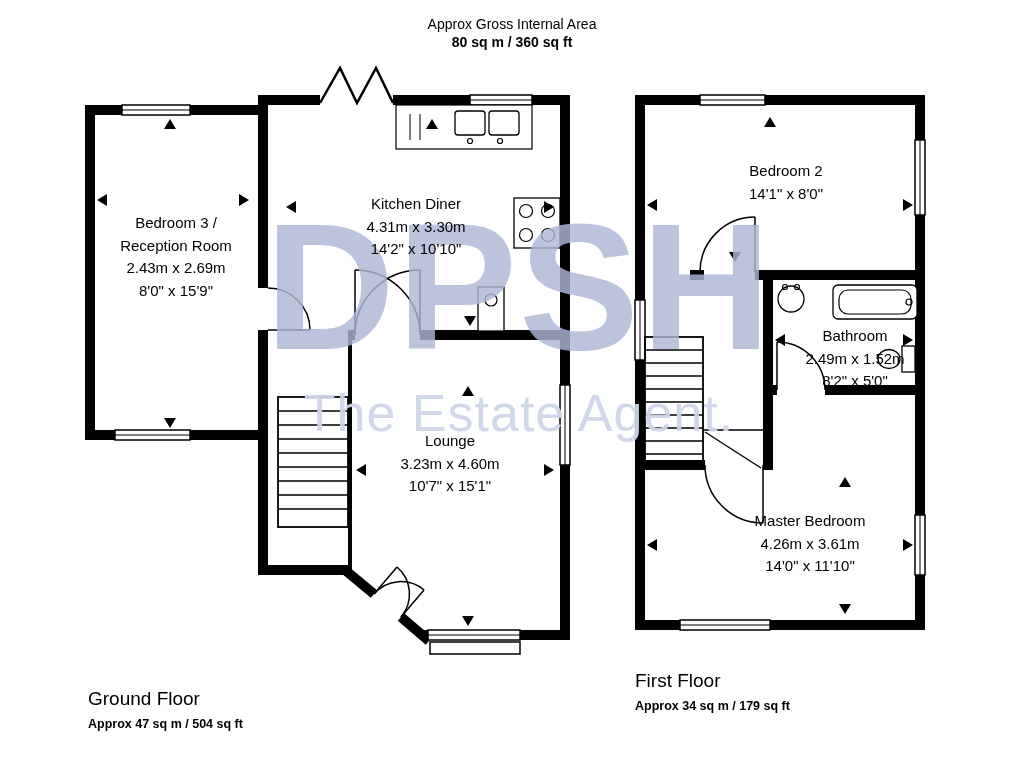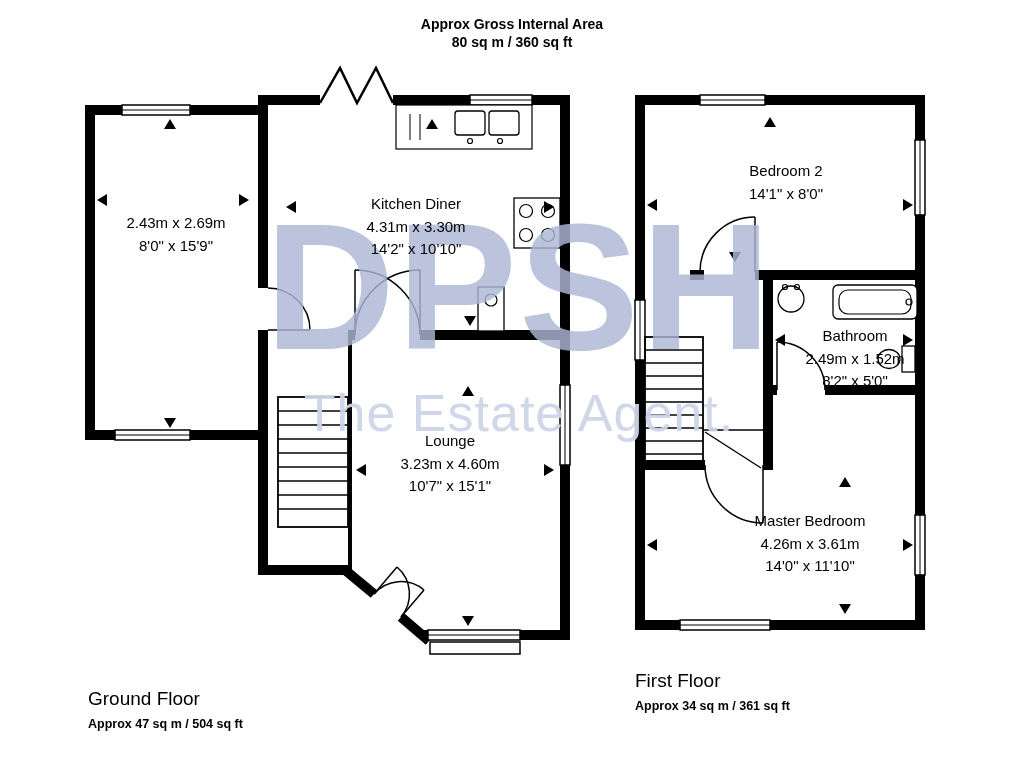--- a/index.html
+++ b/index.html
@@ -3,21 +3,21 @@
 <meta charset="utf-8">
 <style>
   html,body { margin:0; padding:0; }
   body {
     width:1024px; height:759px; position:relative; overflow:hidden;
     background:#ffffff; font-family:"Liberation Sans", sans-serif; color:#000;
   }
   #plan-svg { position:absolute; left:0; top:0; z-index:1; }
 
   .header { position:absolute; top:16px; left:0; width:100%; text-align:center; z-index:3; }
-  .header .t1 { font-size:14px; font-weight:bold; }
+  .header .t1 { font-size:14px; font-weight:normal; }
   .header .t2 { font-size:14px; font-weight:bold; margin-top:2px; }
 
   .watermark { position:absolute; top:200px; left:0; width:100%; text-align:center; z-index:2; pointer-events:none;padding-left:7px; }
   .wm1 { font-size:180px; font-weight:bold; line-height:0.97; letter-spacing:2px; color:rgba(172,183,212,0.82); }
   .wm2 { font-size:52px; letter-spacing:1px; color:rgba(206,213,232,0.95); margin-top:8px; }
 
   .room-label { position:absolute; transform:translateX(-50%); text-align:center;
     font-size:15px; font-weight:normal; line-height:1.5; z-index:3; }
   .room-label .nm { white-space:normal; }
 
@@ -223,20 +223,21 @@
   <div class="wm1">DPSH</div>
   <div class="wm2">The Estate Agent.</div>
 </div>
 
 <div class="header">
   <div class="t1">Approx Gross Internal Area</div>
   <div class="t2">80 sq m / 360 sq ft</div>
 </div>
 
 <div class="room-label" style="left:176px; top:212px; width:126px">
+  <div class="nm">Bedroom 3 / Reception Room</div>
   <div>2.43m x 2.69m</div>
   <div>8'0" x 15'9"</div>
 </div>
 
 <div class="room-label" style="left:416px; top:193px; width:170px">
   <div class="nm">Kitchen Diner</div>
   <div>4.31m x 3.30m</div>
   <div>14'2" x 10'10"</div>
 </div>
 
@@ -263,14 +264,14 @@
   <div>14'0" x 11'10"</div>
 </div>
 
 <div class="caption" style="left:88px; top:688px">
   <div class="fl">Ground Floor</div>
   <div class="fa">Approx 47 sq m / 504 sq ft</div>
 </div>
 
 <div class="caption" style="left:635px; top:670px">
   <div class="fl">First Floor</div>
-  <div class="fa">Approx 34 sq m / 361 sq ft</div>
+  <div class="fa">Approx 34 sq m / 179 sq ft</div>
 </div>
 
 </body></html>

